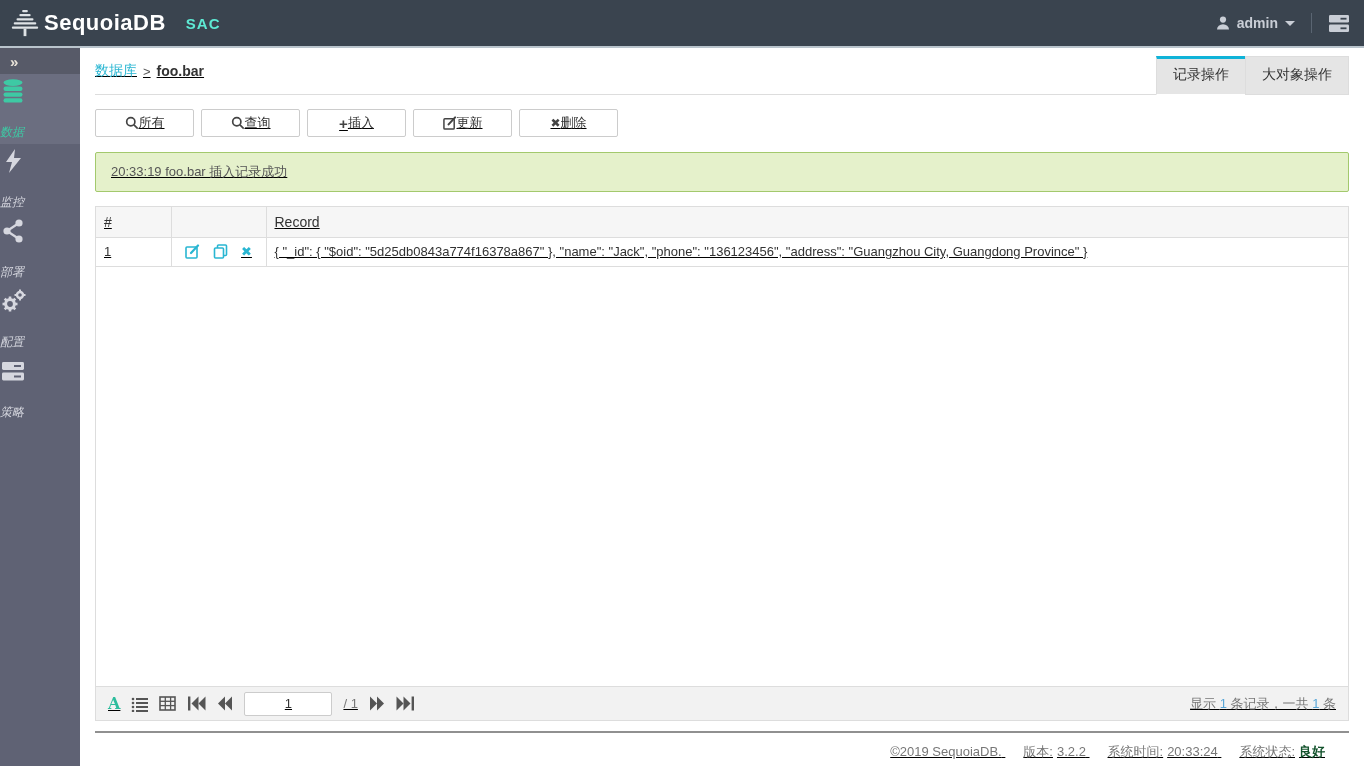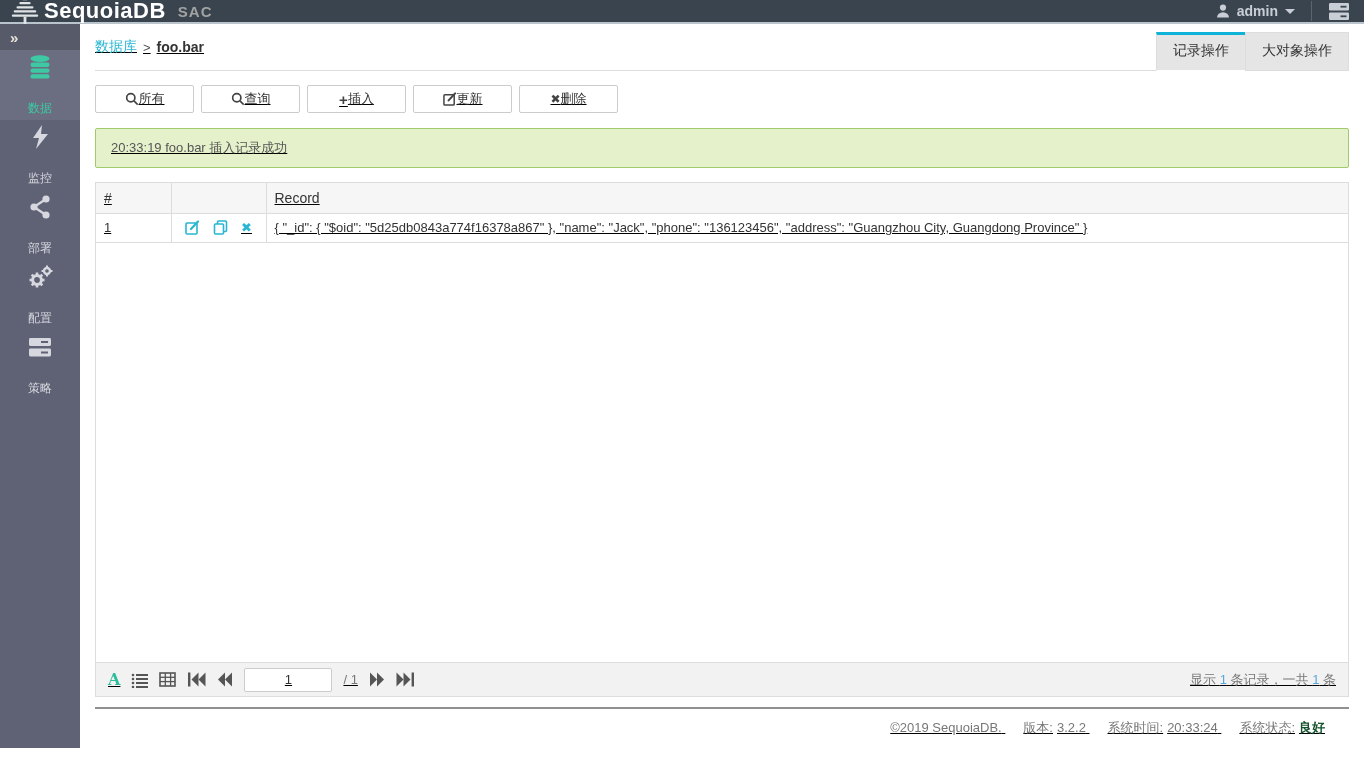--- a/index.html
+++ b/index.html
@@ -1,40 +1,40 @@
 <!DOCTYPE html>
 <html><head>
 <meta charset="utf-8">
 <style>
   * { box-sizing: border-box; margin: 0; padding: 0; }
   html,body { width:1364px; height:766px; overflow:hidden; background:#fff;
     font-family:"Liberation Sans","DejaVu Sans",sans-serif; }
 
   
-  .topbar { height:24px; background:#3a444f; border-bottom:2px solid #b9c4cc;
+  .topbar { height:48px; background:#3a444f; border-bottom:2px solid #b9c4cc;
     display:flex; align-items:center; padding:0 14px 0 10px; }
   .logo-tree { width:30px; height:30px; margin-right:4px; flex:none; }
   .brand { color:#fff; font-size:22px; font-weight:700; letter-spacing:.5px; }
-  .brand-suffix { color:#a3a3a3; font-size:15px; font-weight:700; margin-left:12px; letter-spacing:1px; }
+  .brand-suffix { color:#5eead4; font-size:15px; font-weight:700; margin-left:20px; letter-spacing:1px; }
   .topbar .spacer { flex:1; }
   .user-menu { display:flex; align-items:center; color:#c9ced6; font-size:14px; font-weight:700; cursor:pointer; }
   .user-menu svg { margin-right:6px; }
   .caret-down { width:0; height:0; border-left:5px solid transparent; border-right:5px solid transparent;
     border-top:5px solid #c9ced6; margin-left:7px; }
   .top-divider { width:1px; height:20px; background:#5a6572; margin:0 16px; }
 
   
   .layout { display:flex; height:724px; }
 
   
   .sidebar { width:80px; background:#5f6274; flex:none; display:flex; flex-direction:column; }
   .collapse-strip { height:26px; background:#575a68; display:flex; align-items:center;
     padding-left:10px; color:#e8e2d8; font-size:15px; font-weight:700; cursor:pointer; }
-  .nav-item { height:70px; display:flex; flex-direction:column; align-items:center;
-    justify-content:center; gap:20px; color:#d6d7df; font-size:12px; cursor:pointer; }
+  .nav-item { height:70px; display:flex; flex-direction:column; 
+    justify-content:center; gap:20px; color:#d6d7df; font-size:12px; cursor:pointer;font-style:italic; }
   .nav-item svg { width:26px; height:26px; }
   .nav-item.active { background:#6b6e80; color:#3ec9a4; }
 
   
   .main { flex:1; padding:0 15px; position:relative; background:#fff;text-decoration:underline; }
 
   .crumb-row { height:47px; border-bottom:1px solid #ddd; display:flex; align-items:center; position:relative; }
   .crumb-link { color:#29b6d2; font-size:14px; cursor:pointer; }
   .crumb-sep { color:#555; font-size:13px; margin:0 6px; }
   .crumb-current { color:#333; font-size:14px; font-weight:700; }

